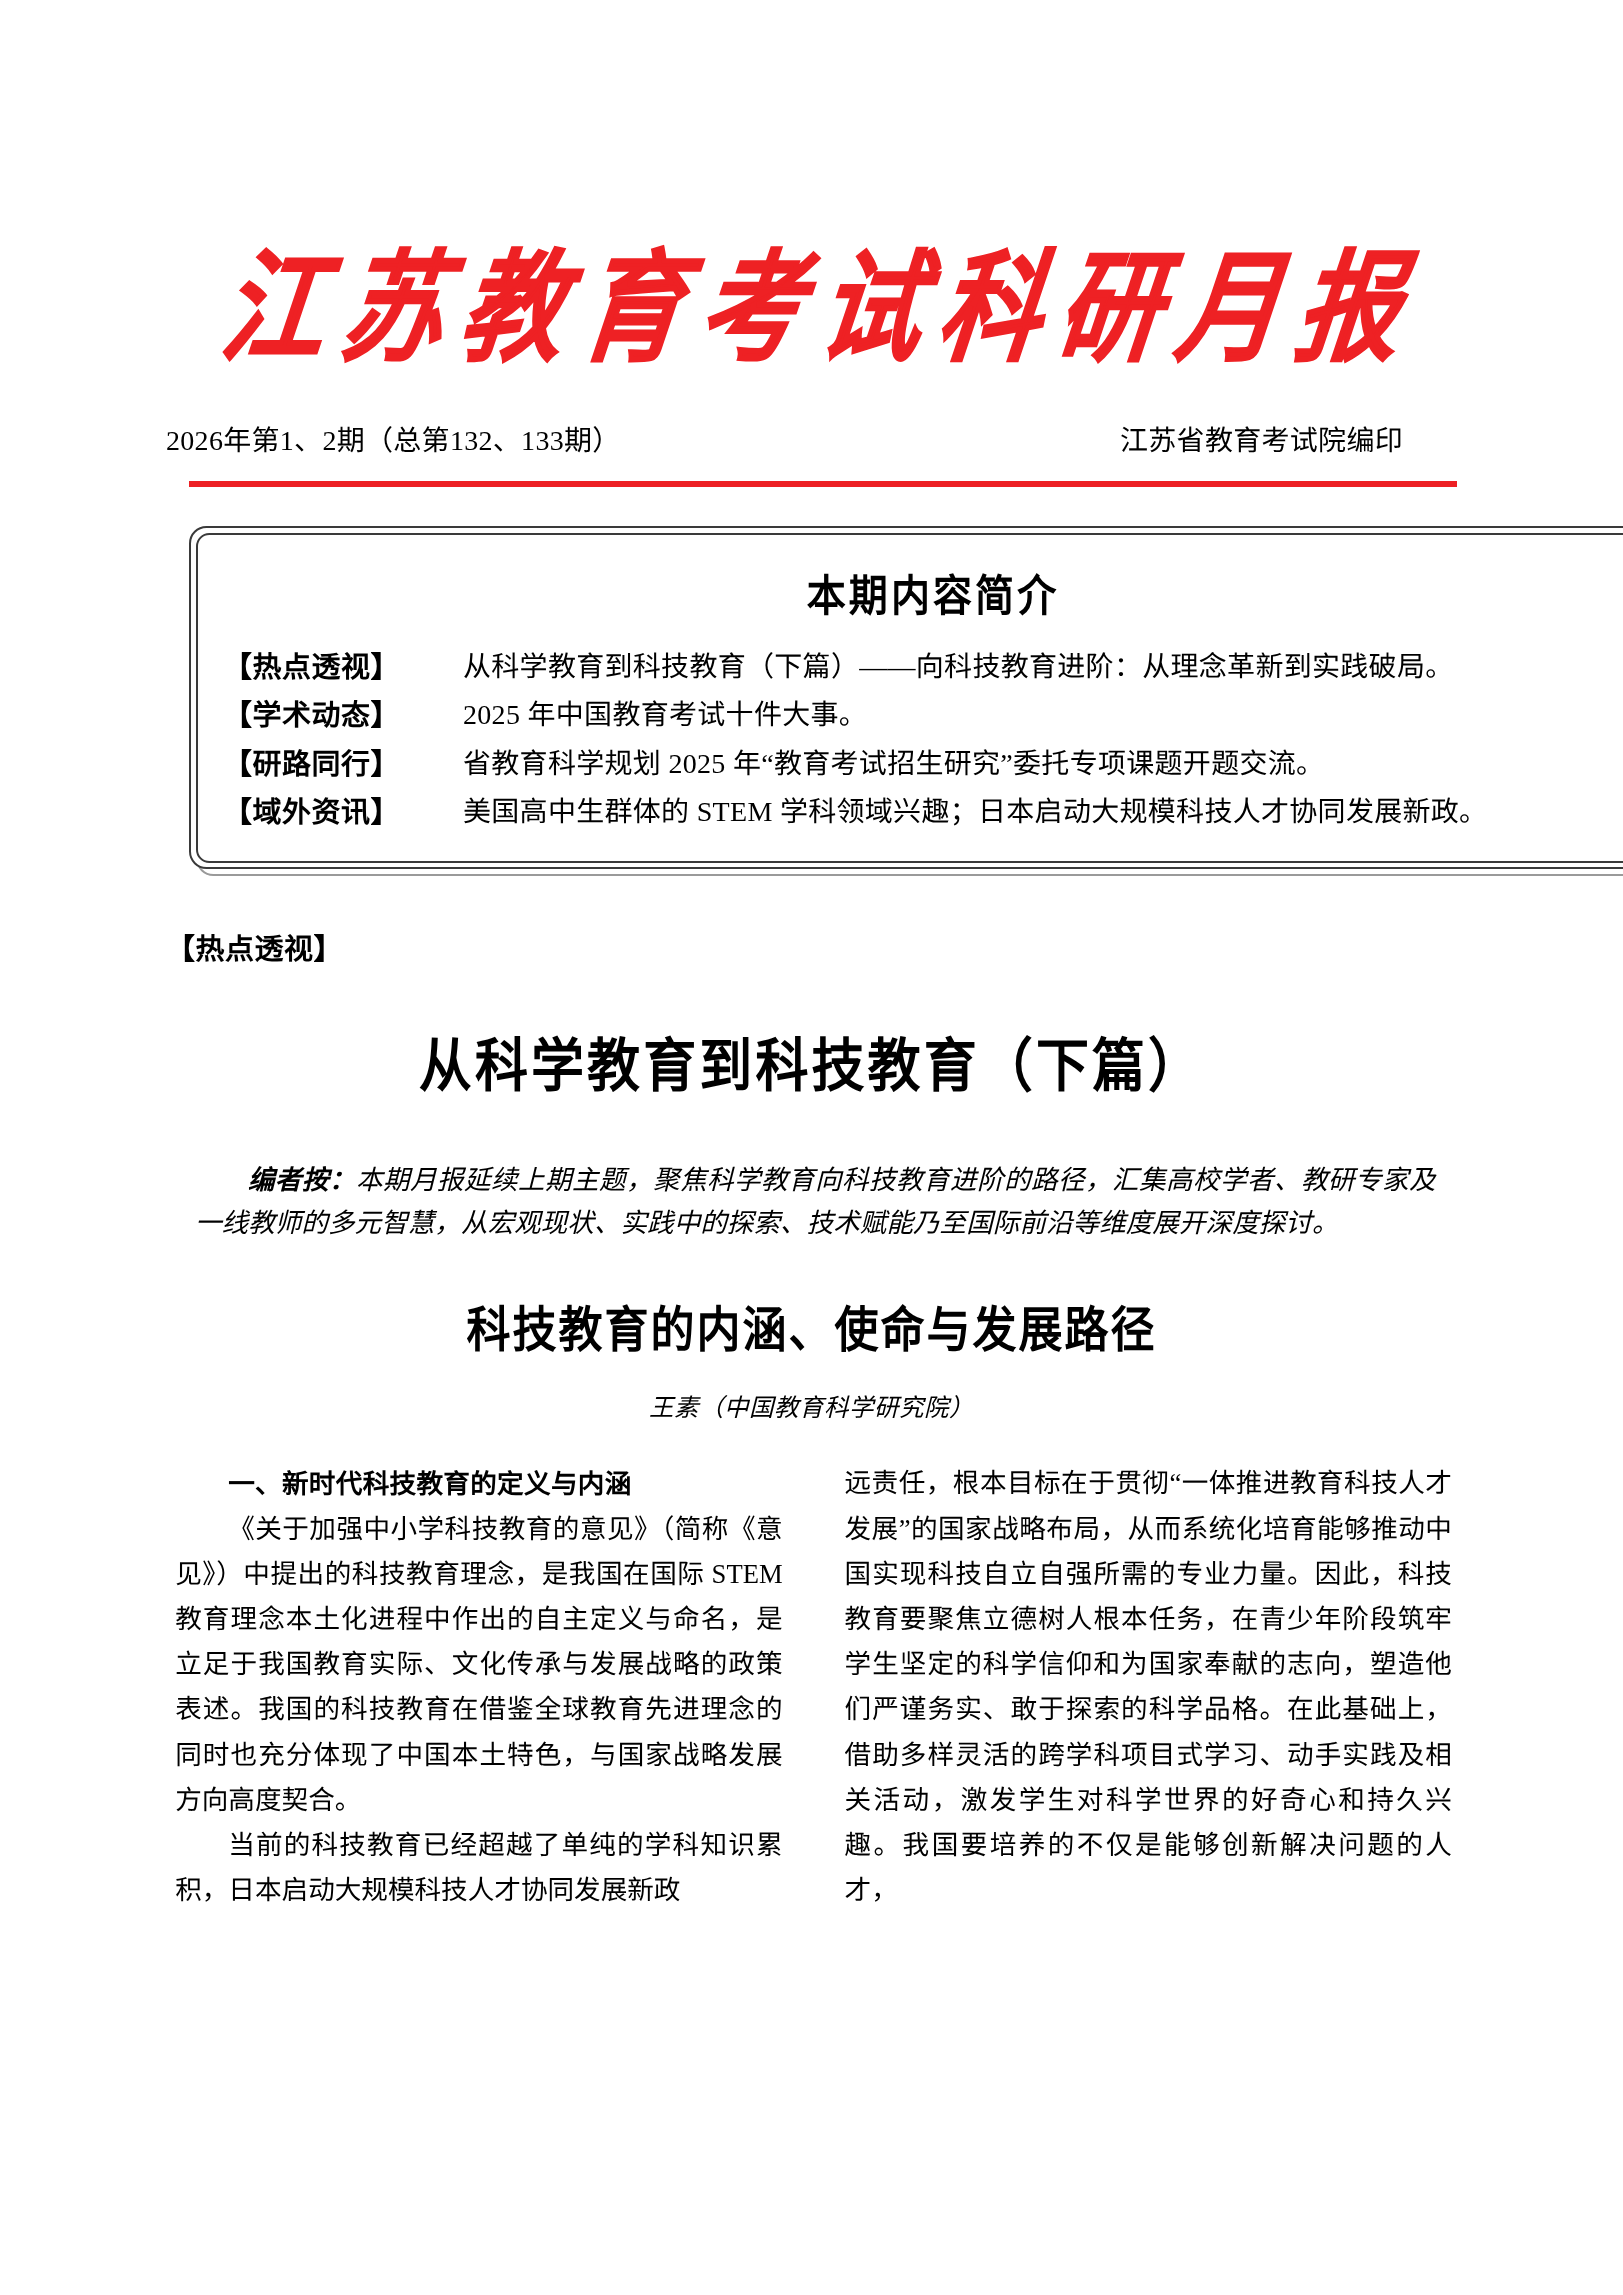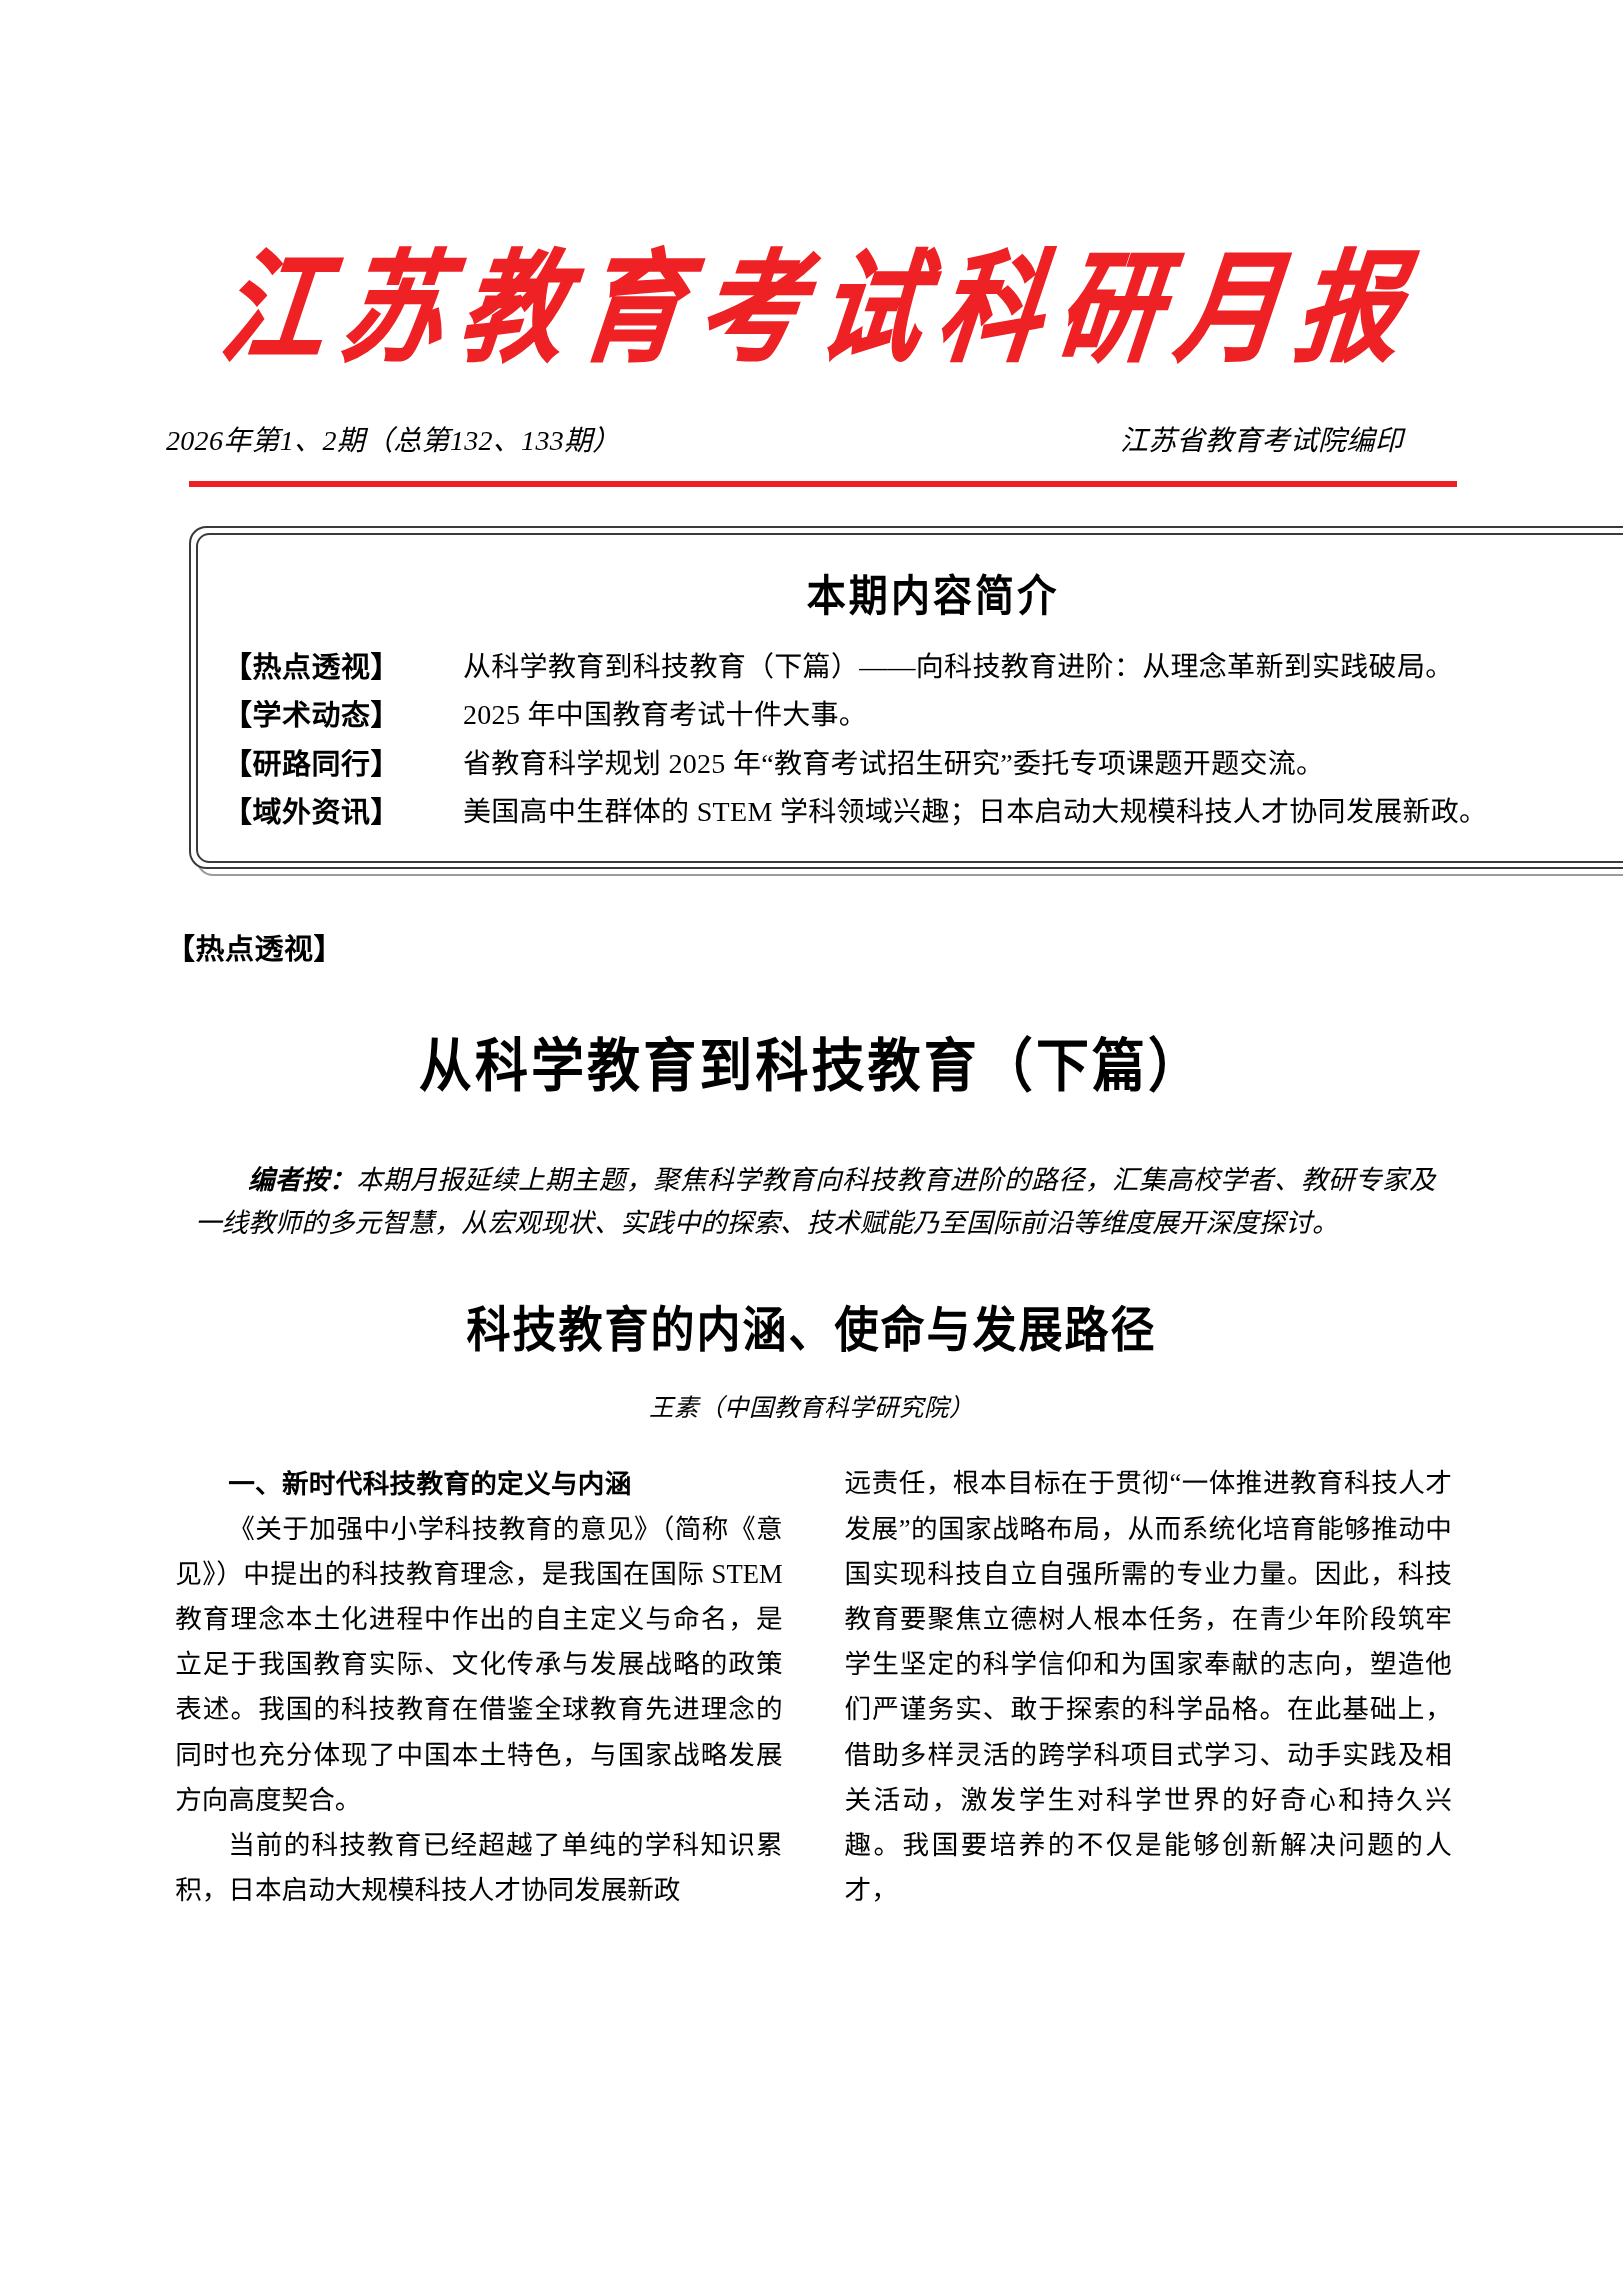--- a/index.html
+++ b/index.html
@@ -46,21 +46,20 @@
     -webkit-text-stroke: 1.5px #EE2124;
   }
 
   
   .issue-bar {
     display: flex;
     justify-content: space-between;
     align-items: baseline;
     margin-top: 55px;
     padding: 0 23px 0 0;
-    font-style: italic;
   }
   .issue-left, .issue-right {
     font-size: 28px;
     font-family: "Liberation Serif", "DejaVu Serif", serif;
     letter-spacing: 0.3px;
     white-space: nowrap;
   }
   .issue-right {
     margin-right: 31px;
   }

